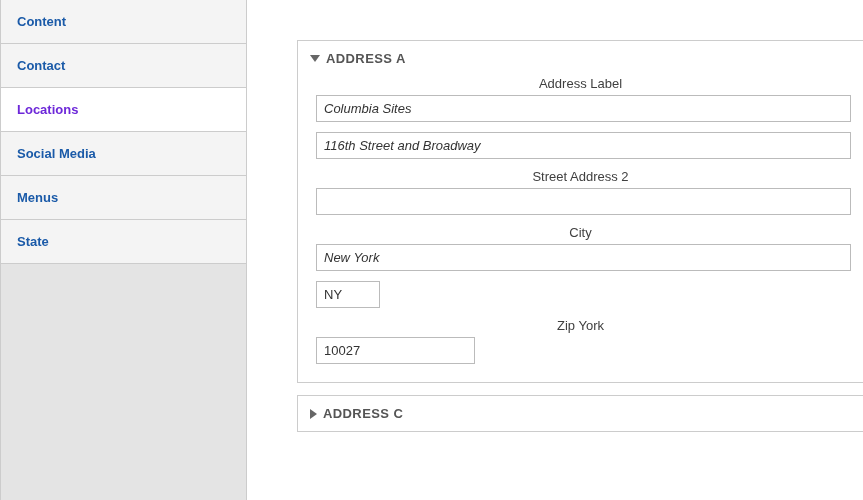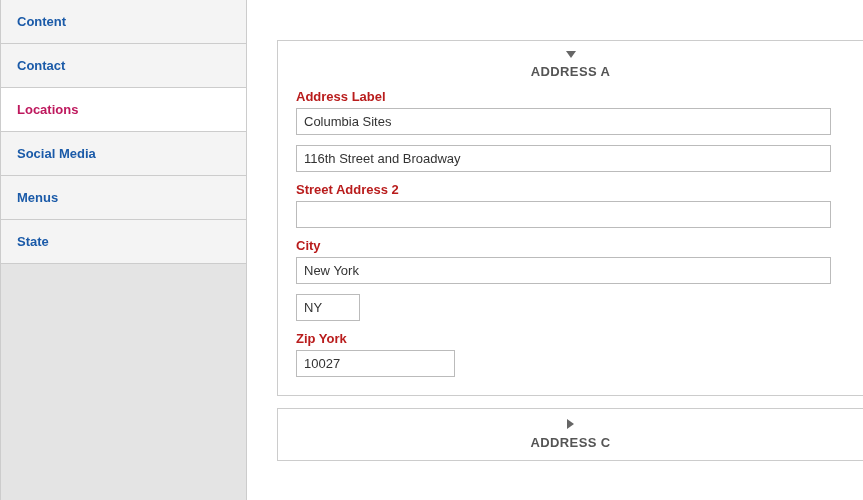--- a/index.html
+++ b/index.html
@@ -10,39 +10,40 @@
     color: #333;
     width: 863px;
     height: 500px;
     overflow: hidden;
     position: relative;
   }
   .container {
     display: flex;
     width: 100%;
     height: 100%;
+    gap: 20px;
   }
   .sidebar {
     width: 247px;
     flex-shrink: 0;
     background: #e4e4e4;
     border-right: 1px solid #ccc;
     border-left: 1px solid #ccc;
   }
   .sidebar-tab {
     padding: 14px 16px;
     border-bottom: 1px solid #ccc;
     background: #f4f4f4;
     color: #1a5aa8;
     font-weight: bold;
     cursor: pointer;
   }
   .sidebar-tab.active {
     background: #fff;
-    color: #be185d;
+    color: #6d28d9;
     font-weight: bold;
   }
   .sidebar-filler {
     background: #e4e4e4;
     height: 100%;
   }
   .main {
     flex: 1;
     padding: 40px 0 0 30px;
     overflow: hidden;
@@ -60,21 +61,20 @@
   .legend {
     display: flex;
     align-items: center;
     gap: 6px;
     padding: 10px 12px;
     font-weight: bold;
     color: #555;
     font-size: 13px;
     letter-spacing: 0.4px;
     cursor: pointer;
-    flex-direction: column;
   }
   .legend .tri {
     display: inline-block;
     width: 0; height: 0;
   }
   .tri-down {
     border-left: 5px solid transparent;
     border-right: 5px solid transparent;
     border-top: 7px solid #666;
   }
@@ -83,34 +83,35 @@
     border-bottom: 5px solid transparent;
     border-left: 7px solid #666;
   }
   .fields {
     padding: 0 18px 4px 18px;
   }
   .field {
     margin-bottom: 10px;
   }
   .field-label {
-    font-weight: bold;
-    color: #b91c1c;
+    font-weight: normal;
+    color: #404040;
     margin-bottom: 4px;
     font-size: 13px;
+    text-align: center;
   }
   .field input {
     border: 1px solid #bbb;
     padding: 5px 7px;
     font-size: 13px;
     color: #333;
     background: #fff;
     font-family: inherit;
   }
-  .w-full { width: 535px; }
+  .w-full { width: 535px; font-style: italic; }
   .w-state { width: 64px; }
   .w-zip { width: 159px; }
 </style>
 </head>
 <body>
 
 <div class="container">
   <div class="sidebar">
     <div class="sidebar-tab">Content</div>
     <div class="sidebar-tab">Contact</div>

